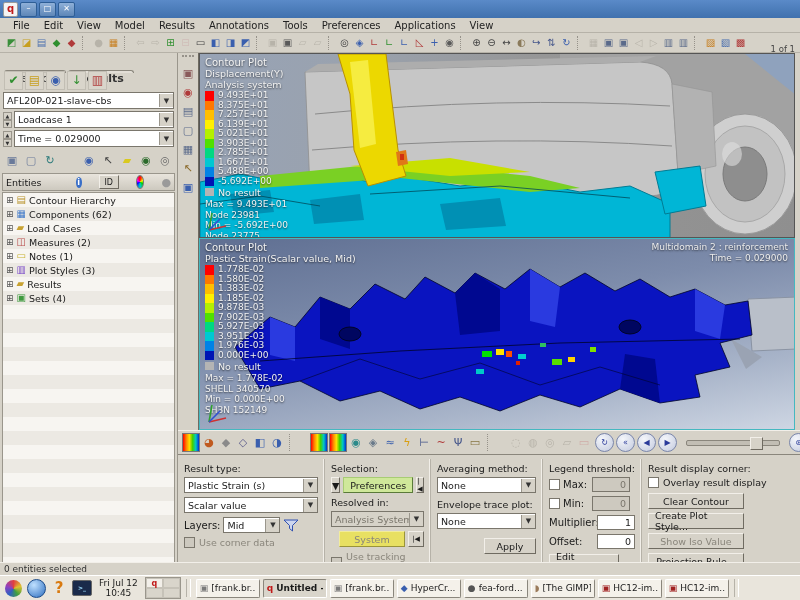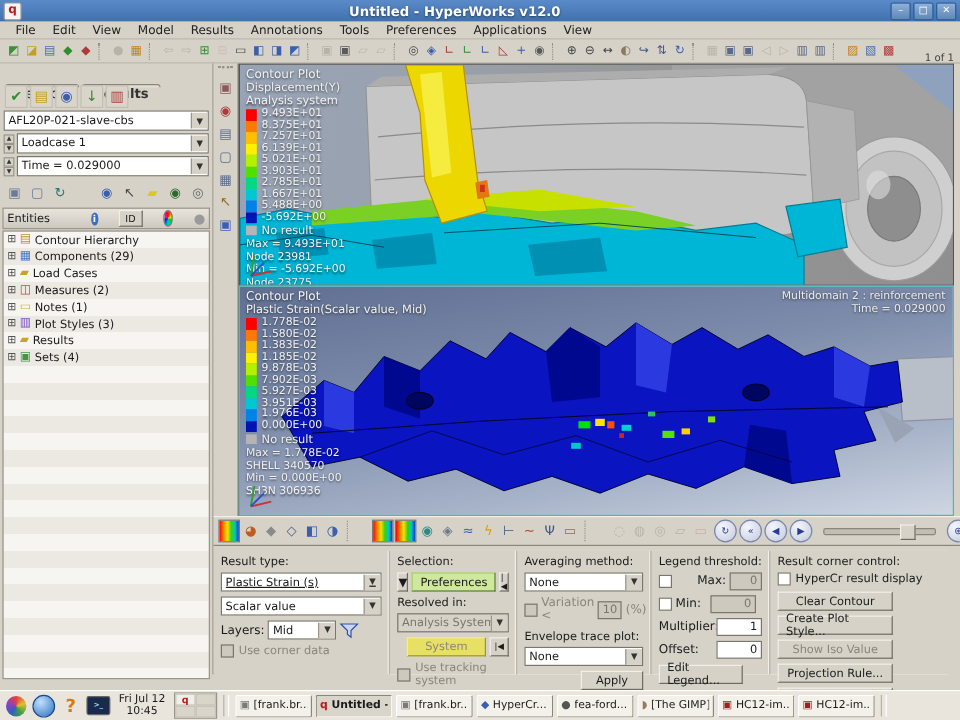--- a/index.html
+++ b/index.html
@@ -115,21 +115,20 @@
   .task .ticn{font-size:9px;font-weight:bold;flex:none;}
   .task .tlbl{white-space:nowrap;overflow:hidden;}
 </style>
 </head>
 <body>
 
 <div id="app">
 
   <div id="titlebar">
     <div class="appicon">q</div>
-    <div class="title">Untitled - HyperWorks v12.0</div>
     <div class="winbtn">–</div>
     <div class="winbtn">□</div>
     <div class="winbtn">✕</div>
   </div>
 
   <div id="menubar">
     <span class="menu-item">File</span>
 
     <span class="menu-item">Edit</span>
 
@@ -328,21 +327,21 @@
     <div class="tree">
       <div class="tree-row">
         <span class="expander">⊞</span>
         <span class="ticon" style="color:#b8932a">▤</span>
         <span class="tlabel">Contour Hierarchy</span>
       </div>
 
       <div class="tree-row">
         <span class="expander">⊞</span>
         <span class="ticon" style="color:#3f78c8">▦</span>
-        <span class="tlabel">Components (29)</span>
+        <span class="tlabel">Components (62)</span>
       </div>
 
       <div class="tree-row">
         <span class="expander">⊞</span>
         <span class="ticon" style="color:#c8a232">▰</span>
         <span class="tlabel">Load Cases</span>
       </div>
 
       <div class="tree-row">
         <span class="expander">⊞</span>
@@ -580,21 +579,21 @@
             </div>
         </div>
         <div class="noresult">
           <span class="chipc" style="background:#b4b4b4"></span>
             <span class="lv">No result</span>
         </div>
         <div class="mm">
           <div>Max = 1.778E-02</div>
           <div>SHELL 340570</div>
           <div>Min = 0.000E+00</div>
-          <div>SH3N 306936</div>
+          <div>SH3N 152149</div>
         </div>
       </div>
       <div class="vanno">
         <div>Multidomain 2 : reinforcement</div>
         <div>Time = 0.029000</div>
       </div>
       <svg class="triad" width="26" height="26">
         <line x1="6" y1="21" x2="23" y2="17" stroke="#d03030" stroke-width="1.6"></line>
         <line x1="6" y1="21" x2="9" y2="4" stroke="#30a030" stroke-width="1.6"></line>
         <line x1="6" y1="21" x2="17" y2="10" stroke="#3050d0" stroke-width="1.6"></line>
@@ -664,21 +663,21 @@
     <span class="slider">
         <span class="handle"></span>
       </span>
     <span class="vcr">⊛</span>
   </div>
 
   <div id="cpanel">
     <div class="col" style="width:146px;">
       <div class="lab">Result type:</div>
       <div class="row">
-          <div class="combo" style="height:14px;text-decoration:underline;">
+          <div class="combo" style="height:14px;">
             <span class="ctext">Plastic Strain (s)</span>
             <span class="arrow">▼</span>
           </div>
         </div>
       <div class="row">
           <div class="combo" style="height:14px;">
             <span class="ctext">Scalar value</span>
             <span class="arrow">▼</span>
           </div>
         </div>
@@ -723,45 +722,39 @@
     </div>
 
     <div class="col" style="width:112px;display:flex;flex-direction:column;">
       <div class="lab">Averaging method:</div>
       <div class="row">
           <div class="combo" style="height:14px;">
             <span class="ctext">None</span>
             <span class="arrow">▼</span>
           </div>
         </div>
-      <div class="row dis4" style="color:#8a867c;">
-        <span class="cb dis3"></span>
-        <span>Variation &lt;</span>
-        <span class="fld dis2" style="width:18px;">10</span>
-        <span>(%)</span>
-      </div>
       <div class="lab">Envelope trace plot:</div>
       <div class="row">
           <div class="combo" style="height:14px;">
             <span class="ctext">None</span>
             <span class="arrow">▼</span>
           </div>
         </div>
       <div style="flex:1;"></div>
       <div class="row" style="justify-content:flex-end;margin-bottom:6px;">
           <span class="btn" style="width:52px;">Apply</span>
         </div>
     </div>
 
 
     <div class="col" style="width:99px;">
       <div class="lab">Legend threshold:</div>
       <div class="row">
           <span class="cb"></span>
-          <span style="width:26px;margin-left:18px;">Max:</span>
+          <span style="width:26px;">Max:</span>
           <span class="fld dis2" style="width:30px;">0</span>
         </div>
       <div class="row">
           <span class="cb"></span>
           <span style="width:26px;">Min:</span>
           <span class="fld dis2" style="width:30px;">0</span>
         </div>
       <div class="row">
           <span style="width:38px;">Multiplier:</span>
           <span class="fld" style="width:30px;margin-left:auto;">1</span>
@@ -769,43 +762,44 @@
       <div class="row">
           <span style="width:38px;">Offset:</span>
           <span class="fld" style="width:30px;margin-left:auto;">0</span>
         </div>
       <div class="row" style="margin-top:5px;">
           <span class="btn" style="width:70px;">Edit Legend...</span>
         </div>
     </div>
 
     <div class="col" style="width:150px;">
-      <div class="lab">Result corner control:</div>
+      <div class="lab">Result display corner:</div>
       <div class="cbrow">
           <span class="cb"></span>
-          <span>HyperCr result display</span>
+          <span>Overlay result display</span>
         </div>
       <div class="row">
           <span class="btn" style="width:96px;">Clear Contour</span>
         </div>
       <div class="row">
           <span class="btn" style="width:96px;">Create Plot Style...</span>
         </div>
       <div class="row" style="margin-top:0;">
           <span class="btn disb" style="width:96px;">Show Iso Value</span>
         </div>
       <div class="row">
           <span class="btn" style="width:96px;">Projection Rule...</span>
         </div>
       <div class="row">
           <span class="btn" style="width:96px;">Query Results...</span>
         </div>
     </div>
   </div>
 
+  <div id="statusbar">0 entities selected</div>
 
   <div id="taskbar">
     <span style="display:flex;align-items:center;gap:3px;">
       <span class="sicon">
           <span class="chip-start" style="color:"></span>
         </span>
 
       <span class="sicon">
           <span class="chip-globe" style="color:"></span>
         </span>

